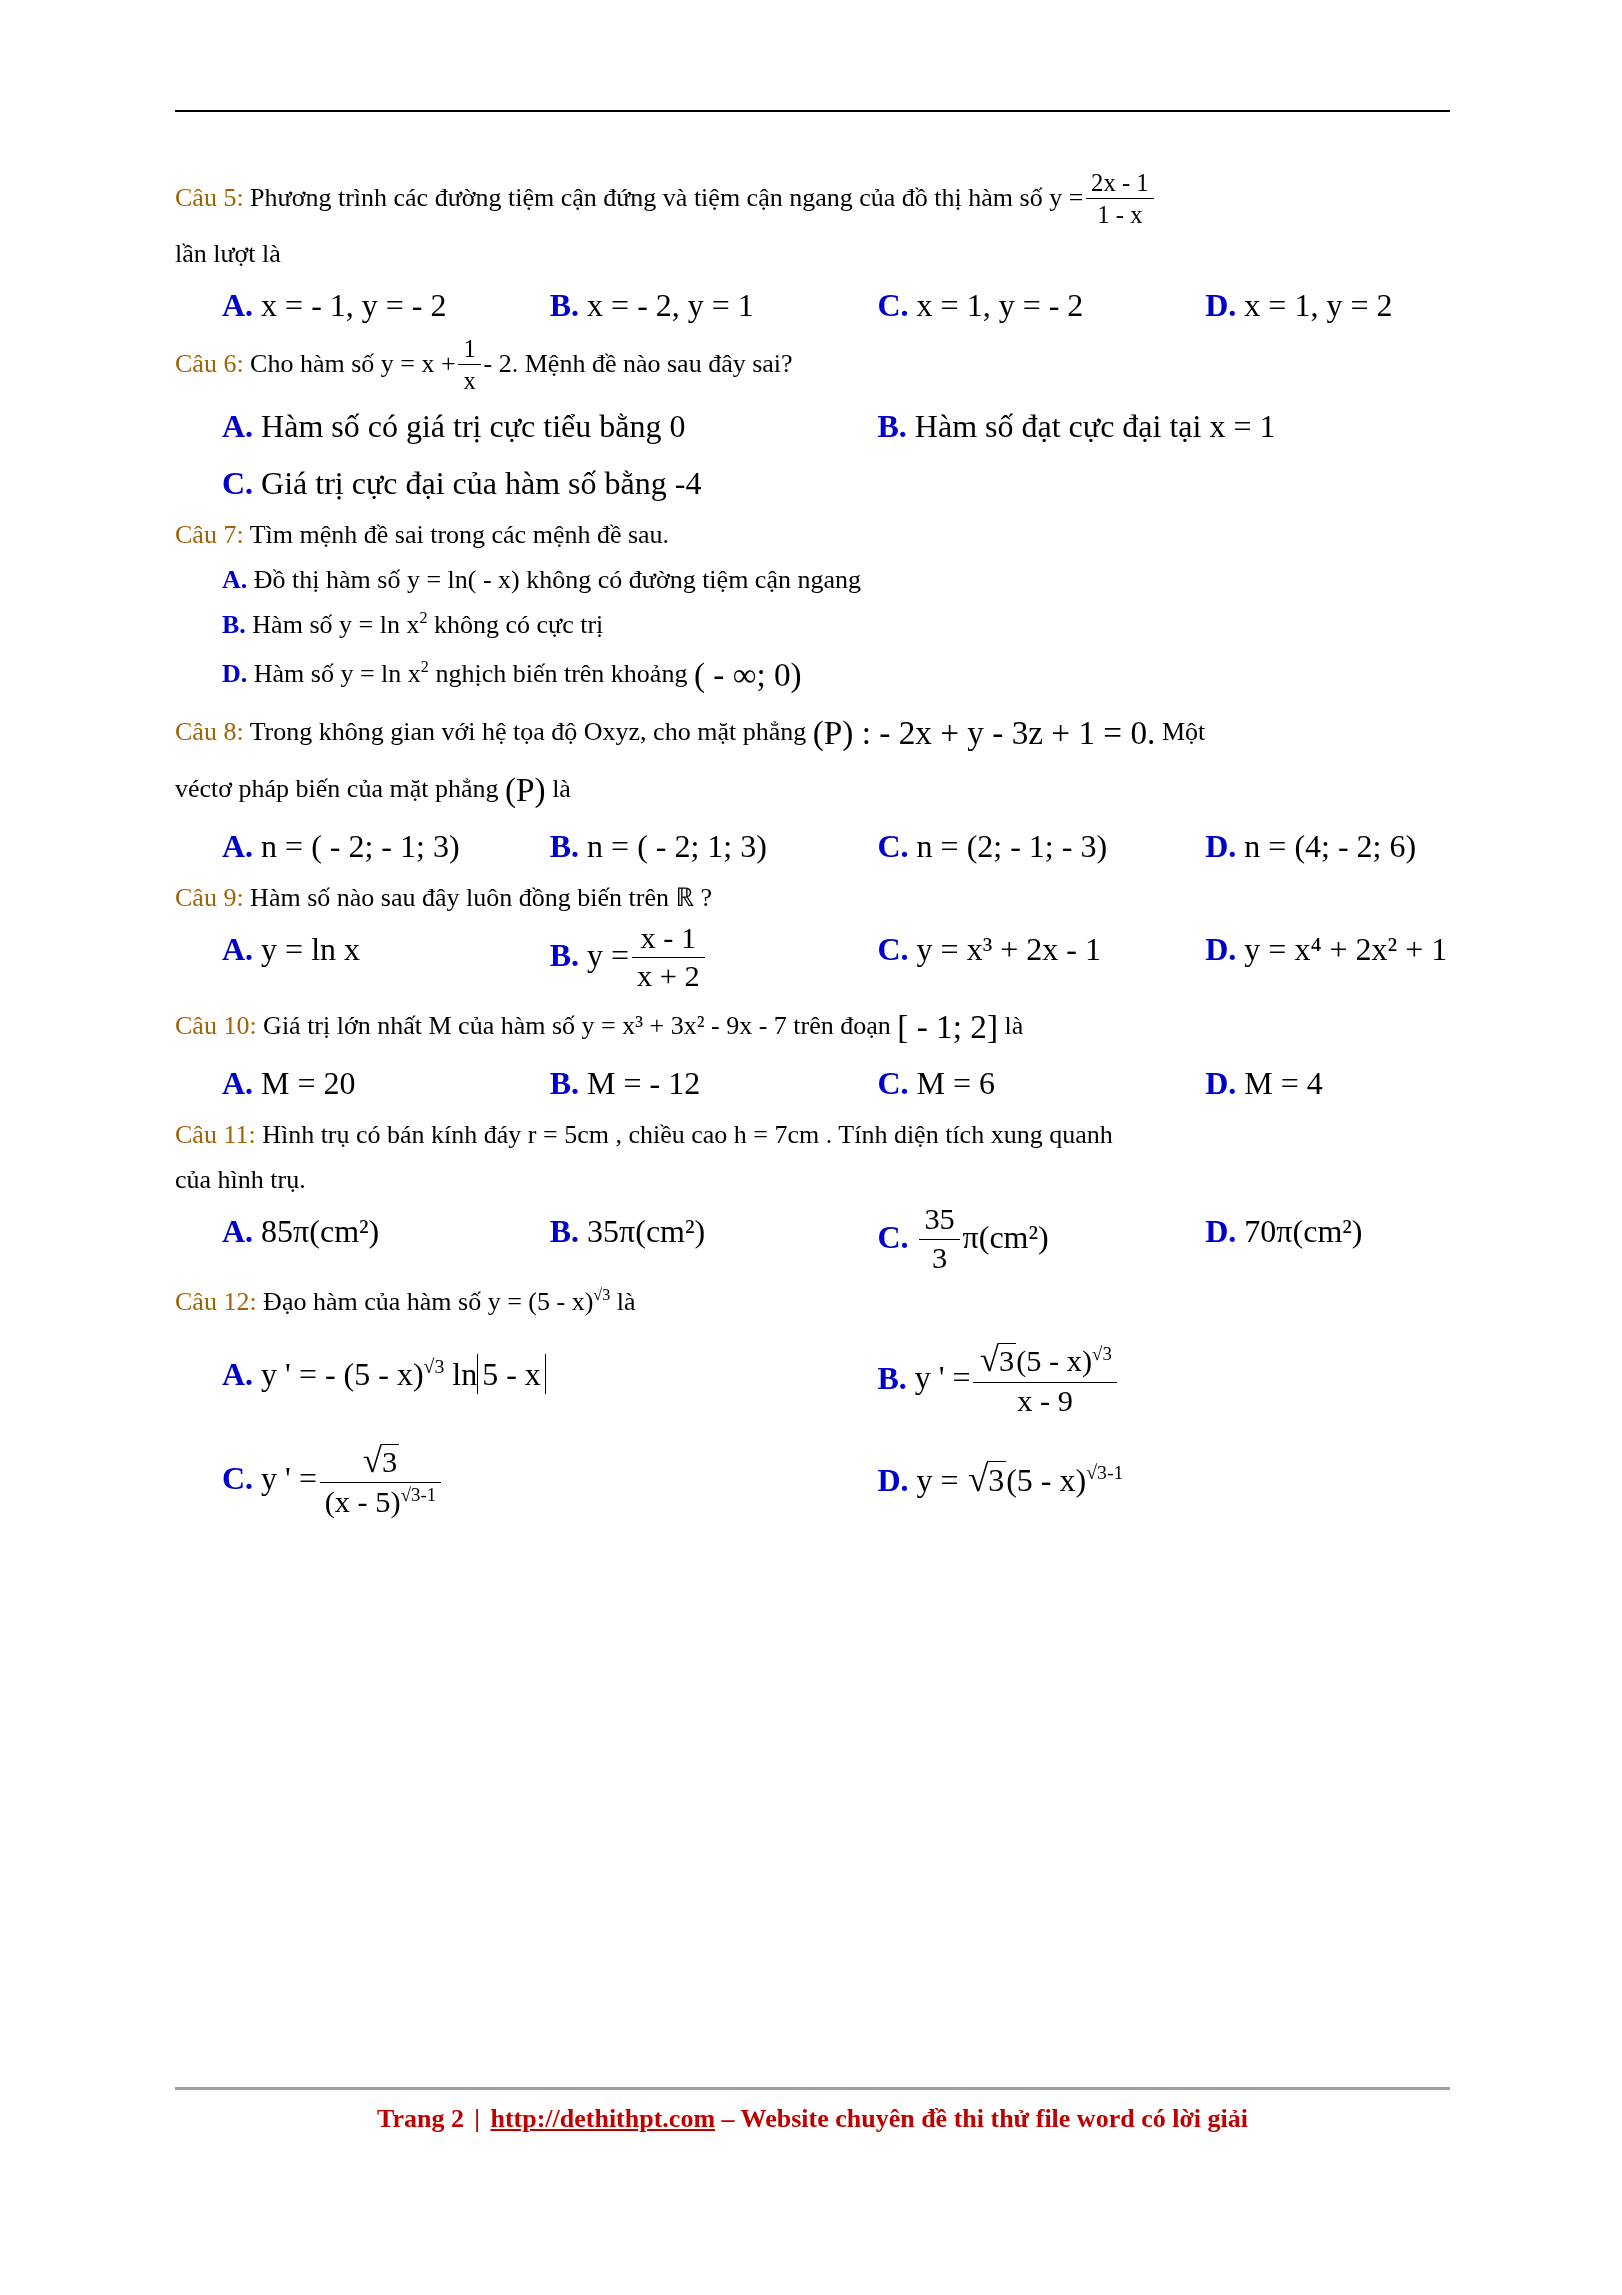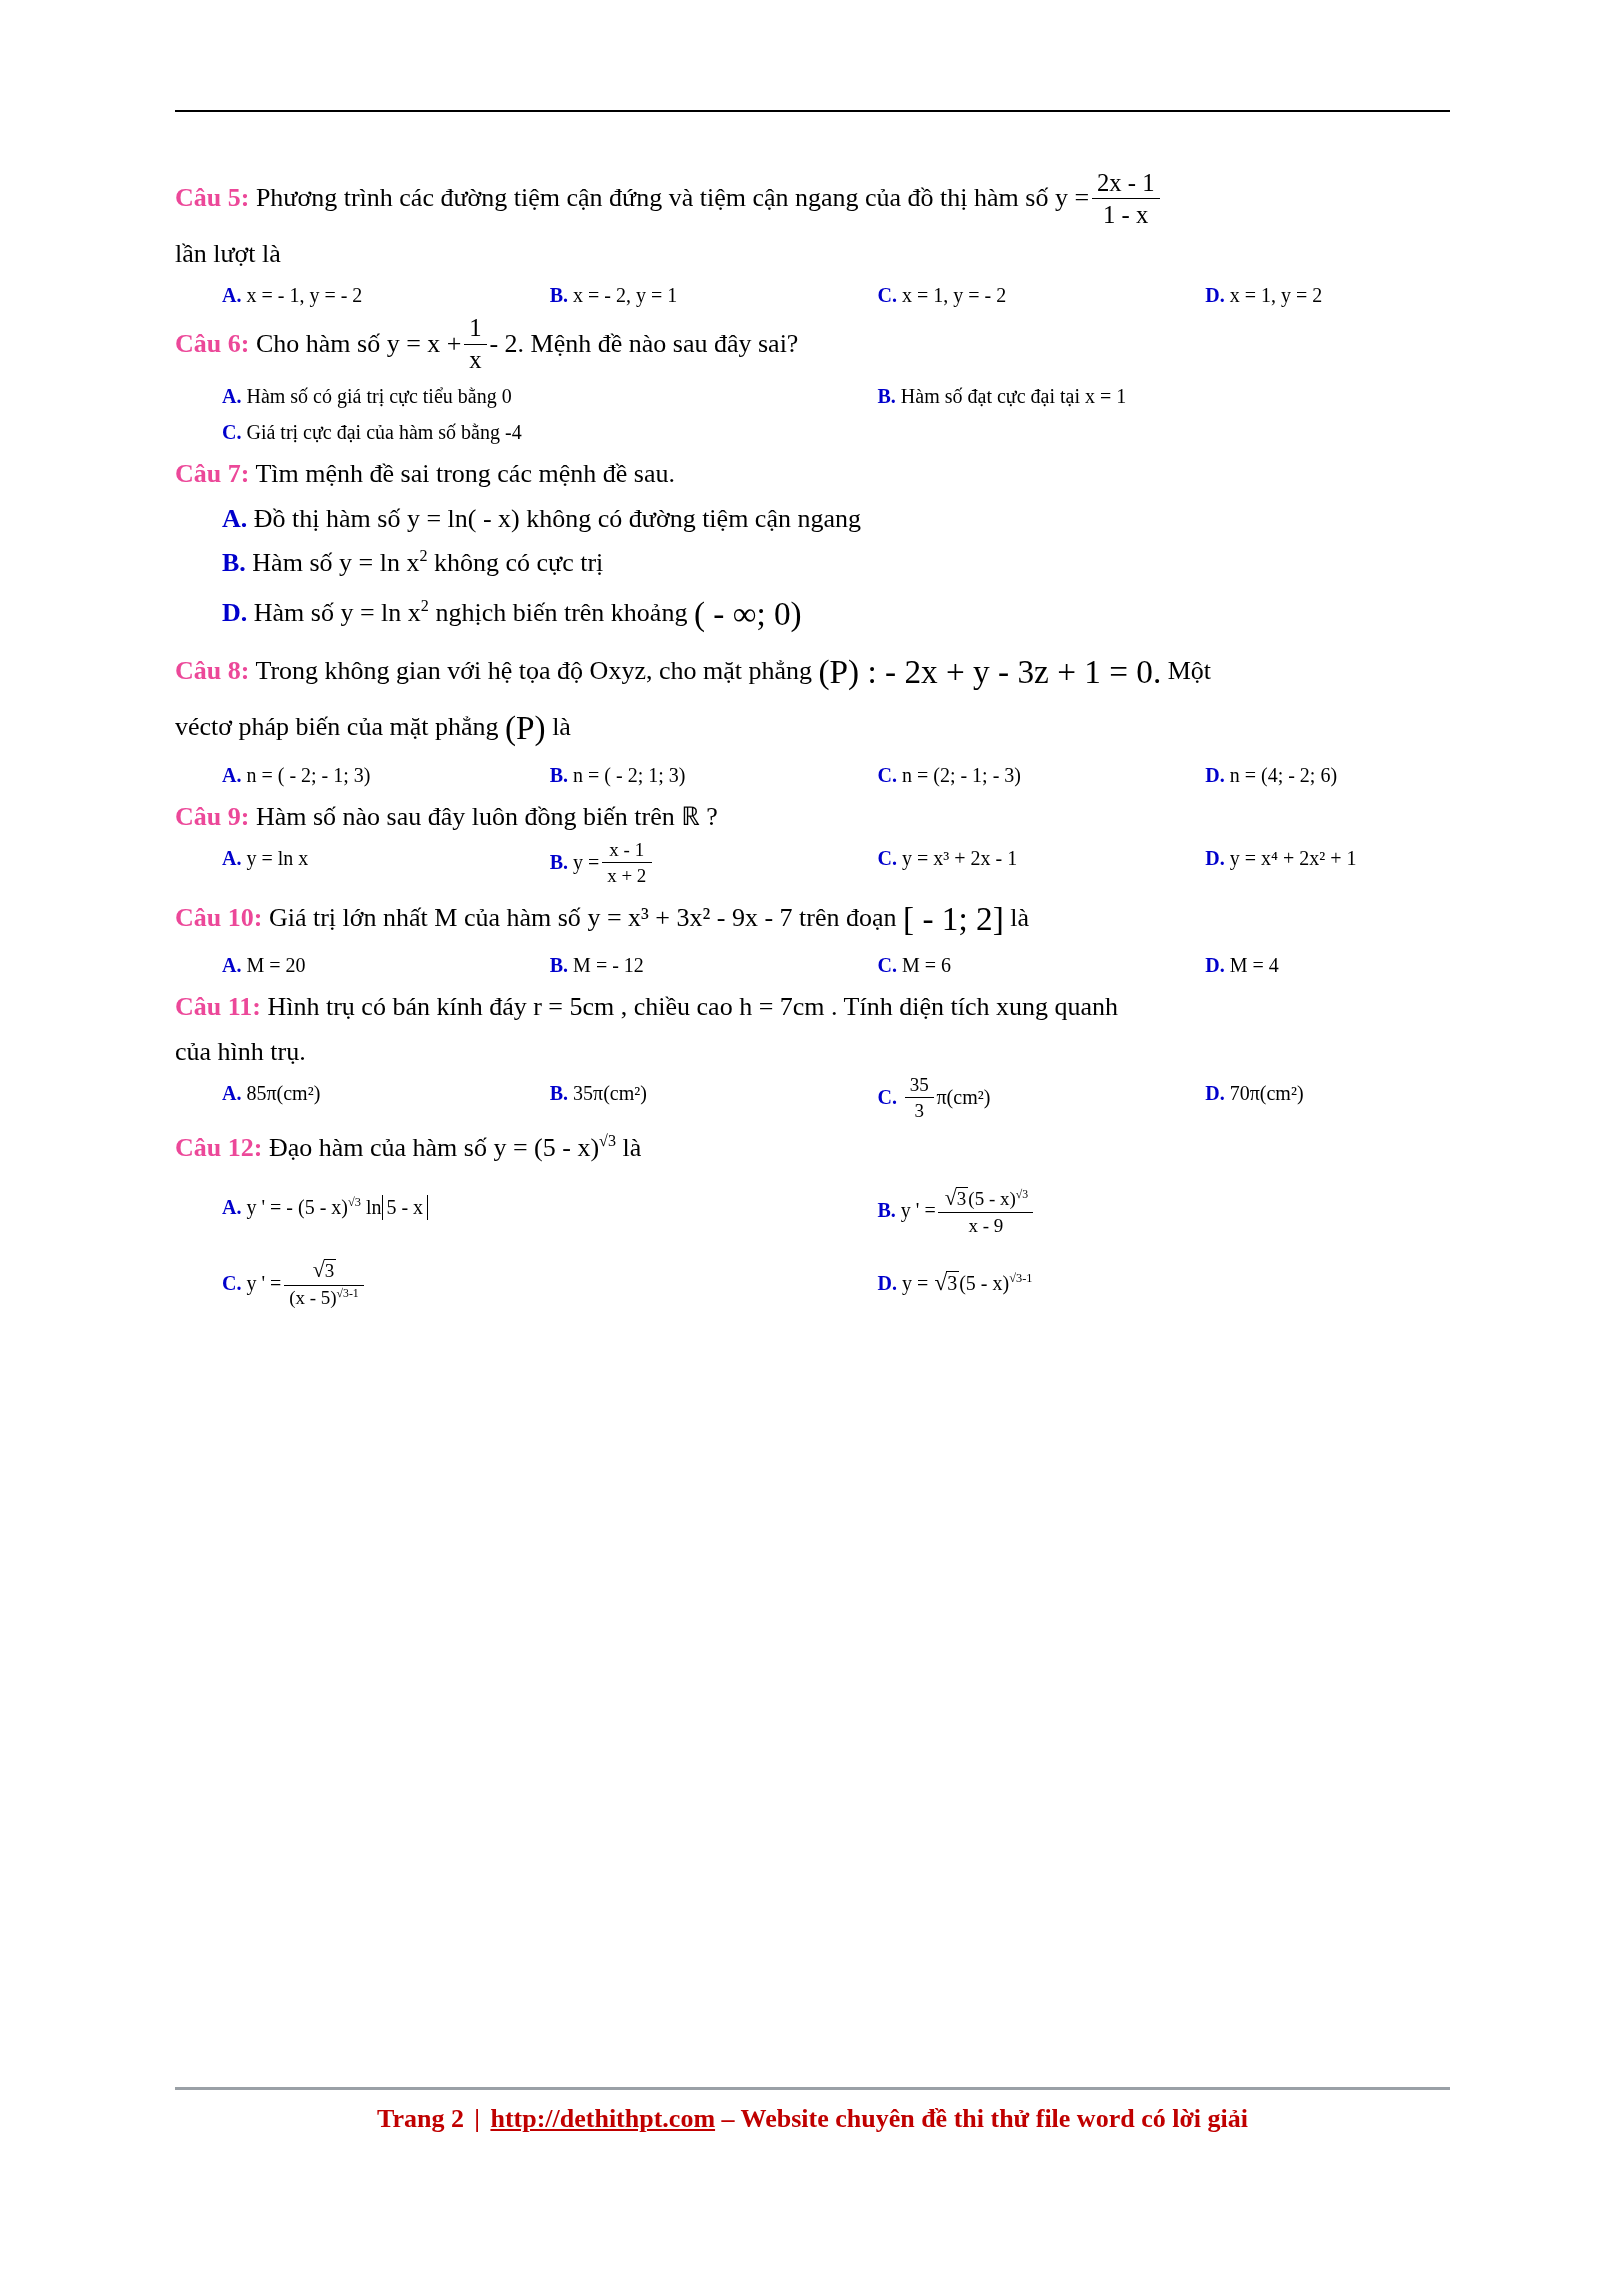--- a/index.html
+++ b/index.html
@@ -38,22 +38,22 @@
   .q {
     margin-bottom: 3.9px;
   }
   .qline {
     font-size: 26px;
     line-height: 1.62;
     margin: 0 0 2.6px 0;
     white-space: normal;
   }
   .lbl {
-    color: #ec4899;
-    font-weight: bold;
+    color: #a16207;
+    font-weight: normal;
   }
   .opt-lbl {
     color: #0000cc;
     font-weight: bold;
   }
   .math {
     font-family: "Liberation Serif", serif;
     font-style: normal;
   }
   sup, sub {
@@ -91,21 +91,21 @@
   }
   .sqrt > .radicand {
     border-top: 1.3px solid #000;
     padding: 0 2px 0 1.3px;
     margin-left: -1.3px;
   }
   .row {
     display: flex;
     width: 100%;
     margin: 0 0 2.6px 0;
-    font-size: 20px;
+    font-size: 32px;
     line-height: 1.7;
     gap: 28px;
   }
   .row.indent {
     padding-left: 47px;
   }
   .row > div {
     white-space: nowrap;
   }
   .c4 > div { width: 25%; }

